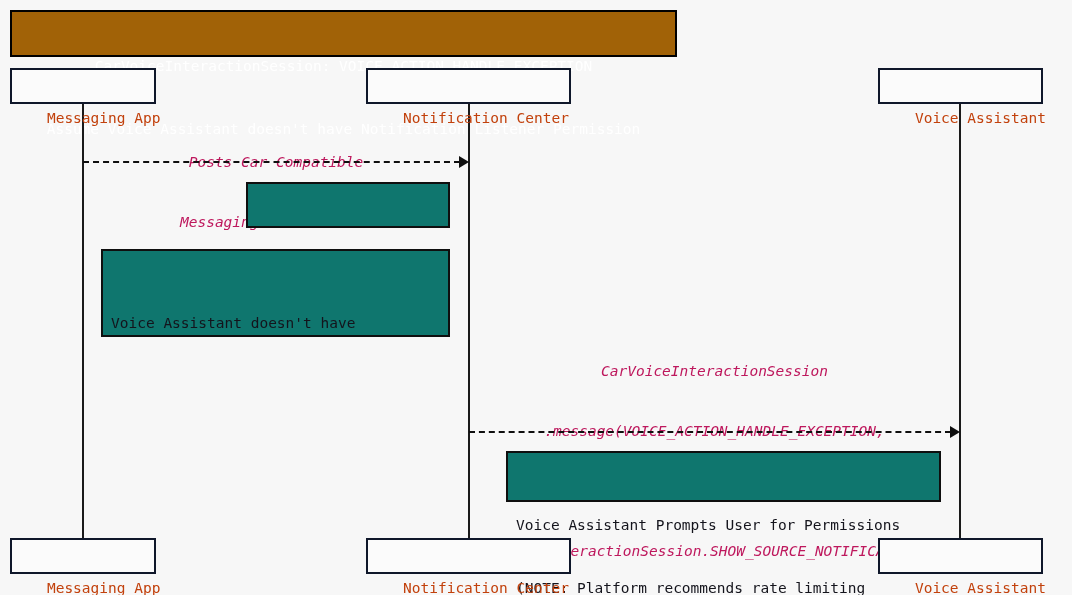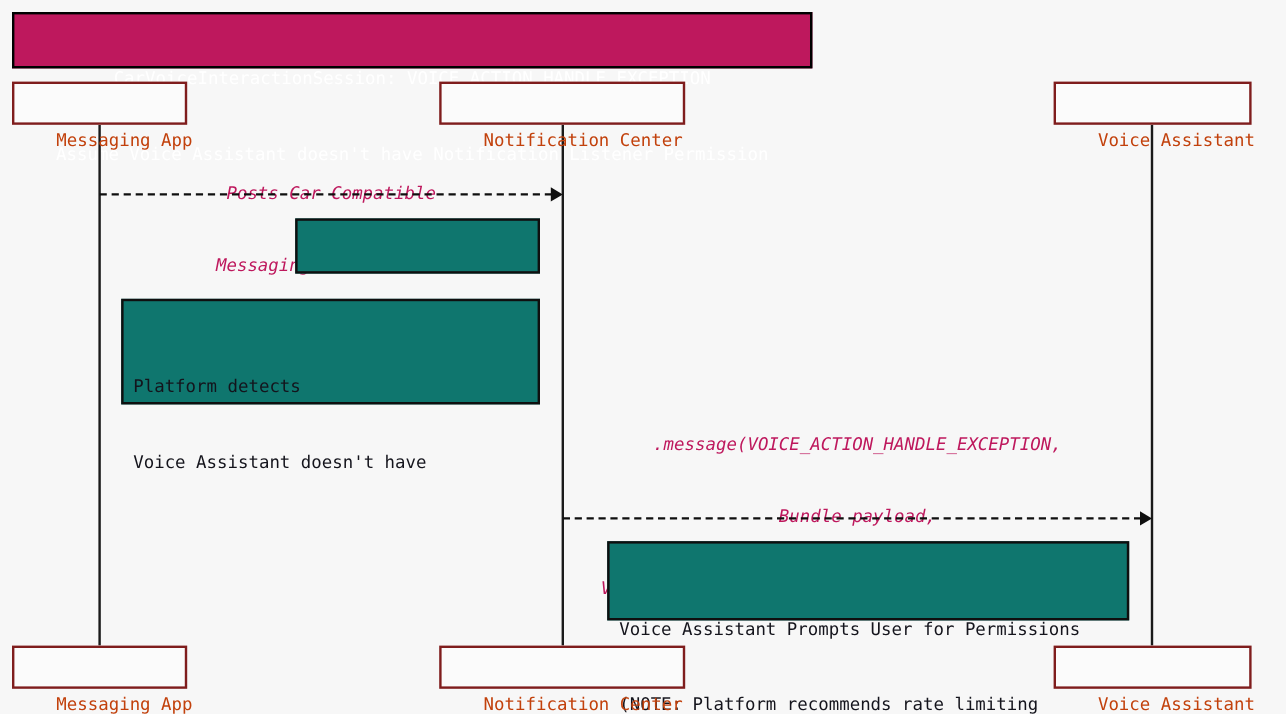--- a/index.html
+++ b/index.html
@@ -19,21 +19,21 @@
     height: 595px;
   }
 
   
   .title-banner {
     position: absolute;
     left: 10px;
     top: 10px;
     width: 667px;
     height: 47px;
-    background: #be185d;
+    background: #a16207;
     border: 2px solid #000000;
     box-sizing: border-box;
     color: #ffffff;
     font-size: 14.5px;
     line-height: 21px;
     text-align: center;
     padding-top: 2px;
     box-sizing: border-box;
     white-space: pre;
   }
@@ -44,21 +44,21 @@
     position: absolute;
     width: 2px;
     background: #1a1a1a;
   }
 
   
   .participant {
     position: absolute;
     height: 36px;
     background: #fbfbfb;
-    border: 2px solid #7f1d1d;
+    border: 2px solid #0f172a;
     box-sizing: border-box;
     color: #c2410c;
     font-size: 14.5px;
     line-height: 32px;
     text-align: center;
     white-space: pre;
     z-index: 3;
   }
 
   
@@ -138,34 +138,34 @@
 
   <div class="arrow-line" style="left:83px; top:161px; width:377px;"></div>
   <div class="arrow-head" style="left:459px; top:156px;"></div>
 
   <div class="note" style="left:246px; top:182px; width:204px; height:46px;">
     <span class="note-line">User taps 'PLAY'</span>
     <span class="note-line">on Msg Notification</span>
   </div>
 
   <div class="note" style="left:101px; top:249px; width:349px; height:88px;">
-    <span class="note-line">Platform detects</span>
     <span class="note-line">Voice Assistant doesn't have</span>
   </div>
 
   <div class="msg-label" style="left:469px; top:321px; width:491px;">
+    <span class="msg-line">CarVoiceInteractionSession</span>
     <span class="msg-line">.message(VOICE_ACTION_HANDLE_EXCEPTION,</span>
     <span class="msg-line">Bundle payload,</span>
     <span class="msg-line">VoiceInteractionSession.SHOW_SOURCE_NOTIFICATION)</span>
   </div>
 
   <div class="arrow-line" style="left:469px; top:431px; width:482px;"></div>
   <div class="arrow-head" style="left:950px; top:426px;"></div>
 
-  <div class="note" style="left:506px; top:451px; width:435px; height:66px;">
+  <div class="note" style="left:506px; top:451px; width:435px; height:51px;">
     <span class="note-line">Voice Assistant Prompts User for Permissions</span>
     <span class="note-line">(NOTE: Platform recommends rate limiting</span>
     
   </div>
 
   <div class="participant" style="left:10px; top:538px; width:146px;">
     <span>Messaging App</span>
   </div>
   <div class="participant" style="left:366px; top:538px; width:205px;">
     <span>Notification Center</span>

